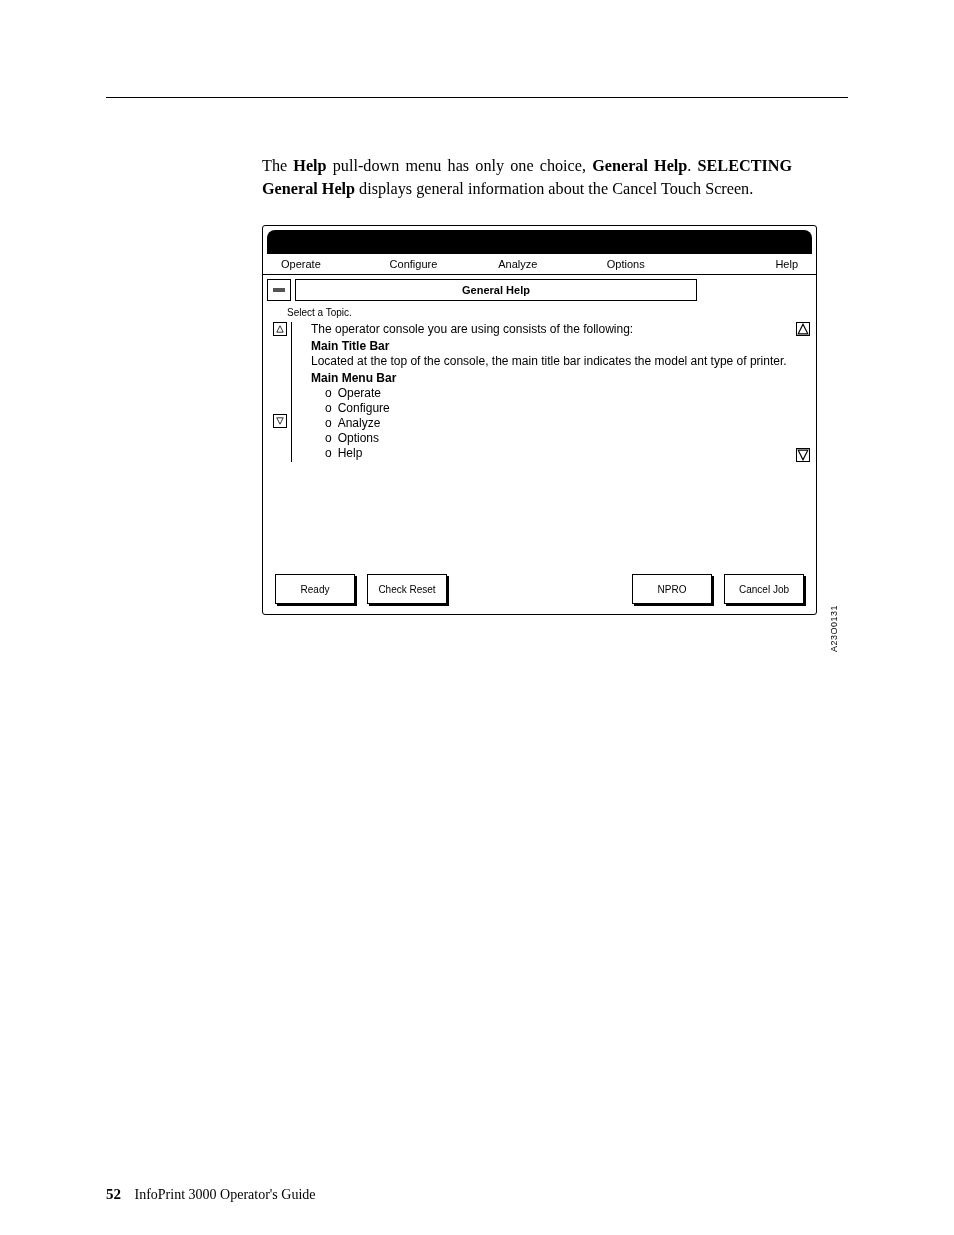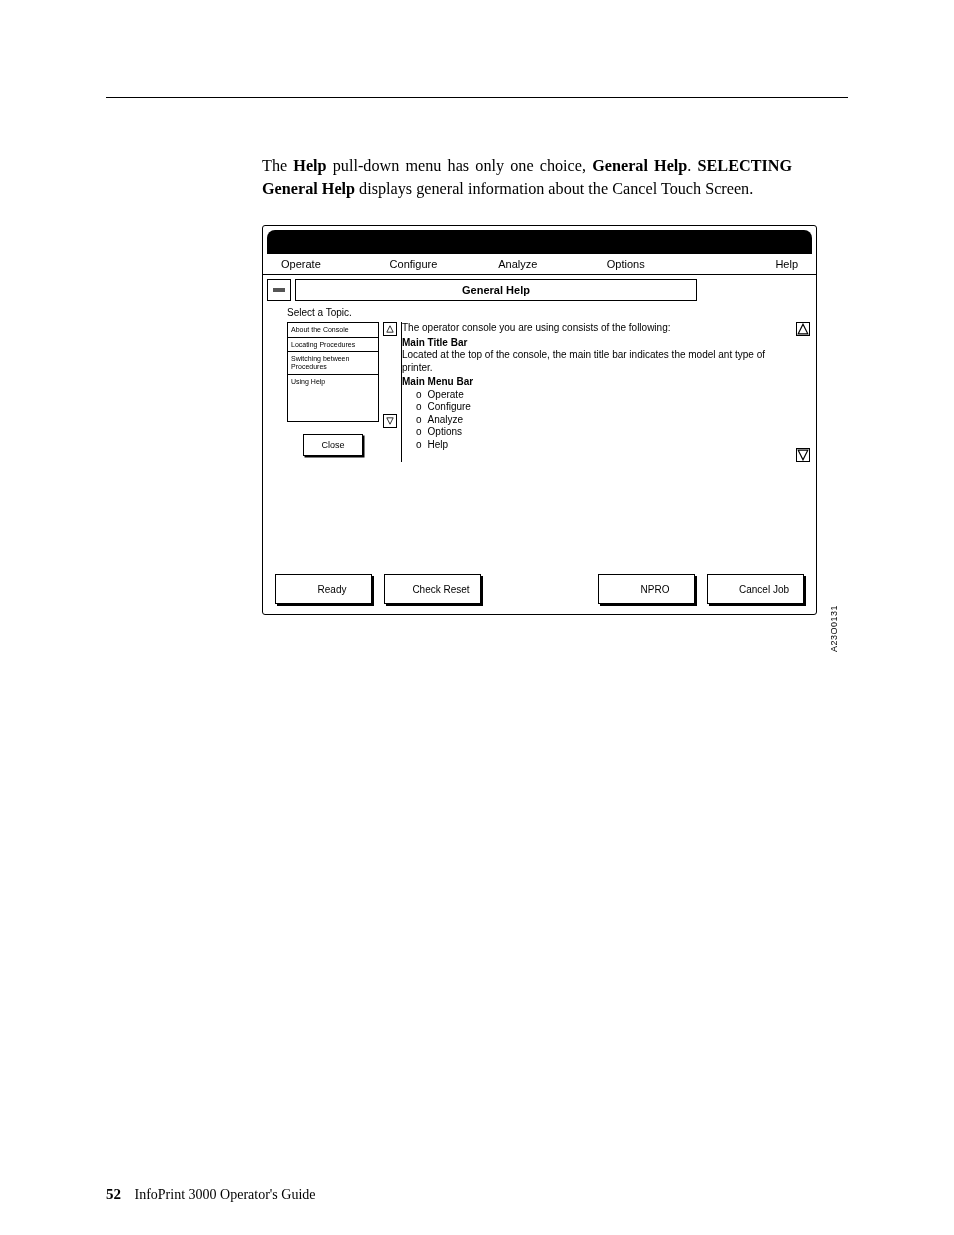--- a/index.html
+++ b/index.html
@@ -153,23 +153,23 @@
     align-items: center;
     justify-content: center;
     background: #fff;
     box-sizing: border-box;
   }
   .scroll .btn svg { width: 8px; height: 8px; }
   .content {
     flex: 1;
     margin: 0 4px;
     border-left: 1px solid #000;
-    padding-left: 0;
-    font-family: Arial, sans-serif;
-    font-size: 10px;
+    padding-left: 19px;
+    font-family: Arial, sans-serif;
+    font-size: 12px;
     line-height: 1.25;
   }
   .content .h { font-weight: bold; margin-top: 2px; }
   .content ul { margin: 0 0 0 14px; padding: 0; list-style: none; }
   .content ul li::before { content: "o"; margin-right: 6px; }
   .scroll-r {
     width: 14px;
     display: flex;
     flex-direction: column;
     justify-content: space-between;
@@ -198,21 +198,20 @@
     font-size: 10px;
   }
   .bbtn {
     height: 28px;
     border: 1px solid #000;
     box-shadow: 2px 2px 0 #000;
     display: flex;
     align-items: center;
     justify-content: center;
     background: #fff;
-    padding-left: 17px;
   }
   .ready { width: 78px; }
   .check { width: 78px; }
   .spacer { flex: 1; }
   .npro { width: 78px; }
   .cancel { width: 78px; }
 
   .footer {
     position: absolute;
     bottom: 32px;
@@ -245,29 +244,20 @@
     <div class="help-row" style="width:430px;">
       <div class="sysbox">
           <div class="dash"></div>
         </div>
       <div class="titlebox">General Help</div>
     </div>
 
     <div class="select-topic">Select a Topic.</div>
 
     <div class="panes">
-      <div class="topic-col" style="margin-left:18px;">
-        <div class="topic-list">
-          <div>About the Console</div>
-          <div>Locating Procedures</div>
-          <div>Switching between Procedures</div>
-          <div>Using Help</div>
-        </div>
-        <div class="close-btn">Close</div>
-      </div>
 
       <div class="scroll">
         <div class="btn">
             <svg viewBox="0 0 10 10">
               <polygon points="5,1 9,9 1,9" fill="none" stroke="#000" stroke-width="1"></polygon>
             </svg>
           </div>
         <div class="btn">
             <svg viewBox="0 0 10 10">
               <polygon points="1,1 9,1 5,9" fill="none" stroke="#000" stroke-width="1"></polygon>

